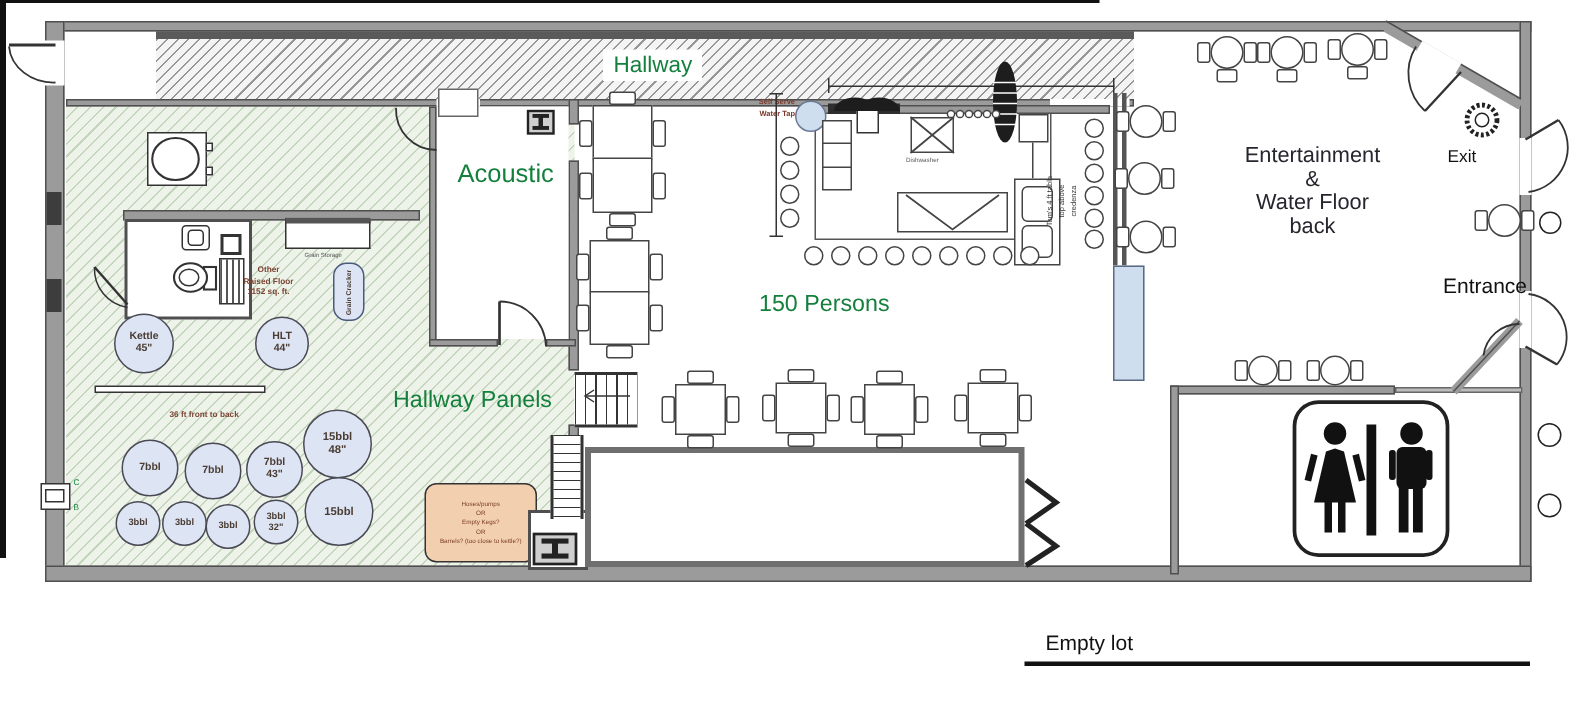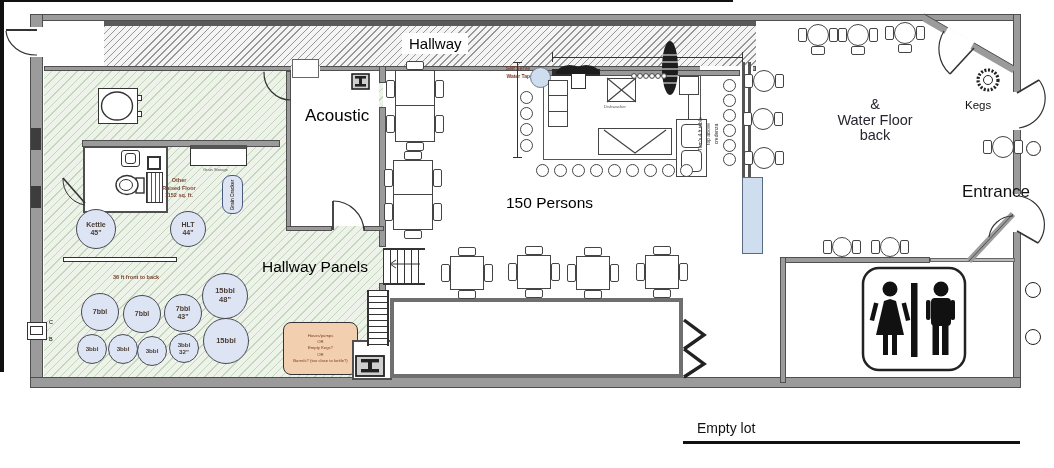--- a/index.html
+++ b/index.html
@@ -1,21 +1,21 @@
 <!DOCTYPE html>
 <html><head>
 <meta charset="utf-8">
 <style>
   html,body{margin:0;padding:0;background:#fff;}
   #stage{position:relative;width:1054px;height:468px;background:#fff;overflow:hidden;
          font-family:"Liberation Sans",sans-serif;}
   .abs{position:absolute;box-sizing:border-box;}
   .wall{position:absolute;box-sizing:border-box;background:#9b9b9b;border:1px solid #4f4f4f;}
   .gap{position:absolute;background:#fff;}
-  .lbl{position:absolute;color:#000000;white-space:nowrap;}
+  .lbl{position:absolute;color:#15803d;white-space:nowrap;}
   .brown{color:#7a4434;}
   .hatch-hall{background-color:#f4f4f4;
     background-image:repeating-linear-gradient(135deg,#979797 0 1px,transparent 1px 5px);}
   .hatch-green{background-color:#edf3e8;
     background-image:repeating-linear-gradient(135deg,rgba(148,178,138,.45) 0 1px,transparent 1px 6px);}
   .tank{position:absolute;border-radius:50%;background:#dde4f4;border:1.4px solid #4a4a55;
         display:flex;flex-direction:column;align-items:center;justify-content:center;
         color:#4a3c32;font-weight:bold;text-align:center;line-height:1.15;}
   .table-sq{position:absolute;background:#fff;border:1.6px solid #444;}
   .chair{position:absolute;background:#fff;border:1.2px solid #444;border-radius:2px;}
@@ -164,26 +164,27 @@
 
   <div class="abs" style="left:742px;top:62px;width:3px;height:115px;background:#555;"></div>
   <div class="abs" style="left:748px;top:62px;width:3px;height:115px;background:#555;"></div>
   <div class="abs" style="left:742px;top:177px;width:21px;height:77px;background:#cfdeee;border:1px solid #5a6a85;"></div>
 
   <div class="wall" style="left:780px;top:257px;width:150px;height:6px;"></div>
   <div class="abs" style="left:930px;top:258px;width:85px;height:4px;background:#bbb;border:1px solid #666;"></div>
   <div class="wall" style="left:780px;top:257px;width:6px;height:126px;"></div>
 
   <div class="abs" style="left:805px;top:97px;width:140px;text-align:center;font-size:14.5px;color:#26262e;line-height:1.08;">
+    <div>Entertainment</div>
     <div>&amp;</div>
     <div>Water Floor</div>
     <div>back</div>
   </div>
-  <div class="lbl" style="left:965px;top:99px;font-size:11.5px;color:#111;">Kegs</div>
-  <div class="lbl" style="left:962px;top:182px;font-size:17px;color:#111;">Entrance</div>
+  <div class="lbl" style="left:965px;top:99px;font-size:11.5px;color:#111;">Exit</div>
+  <div class="lbl" style="left:962px;top:182px;font-size:14px;color:#111;">Entrance</div>
 
   <div class="lbl" style="left:697px;top:420px;font-size:14px;color:#111;text-align:center;">Empty lot</div>
   <div class="abs" style="left:683px;top:441px;width:337px;height:3px;background:#111;"></div>
 
   <svg class="abs" style="left:860px;top:265px;" width="108" height="110" viewBox="0 0 108 110">
     <rect x="3" y="3" width="102" height="102" rx="16" fill="#fff" stroke="#222" stroke-width="2.5"></rect>
     <g fill="#111">
       <circle cx="30" cy="24" r="7.5"></circle>
       <polygon points="30,34 36,36 44,70 16,70 24,36"></polygon>
       <rect x="23" y="68" width="5" height="22"></rect>

